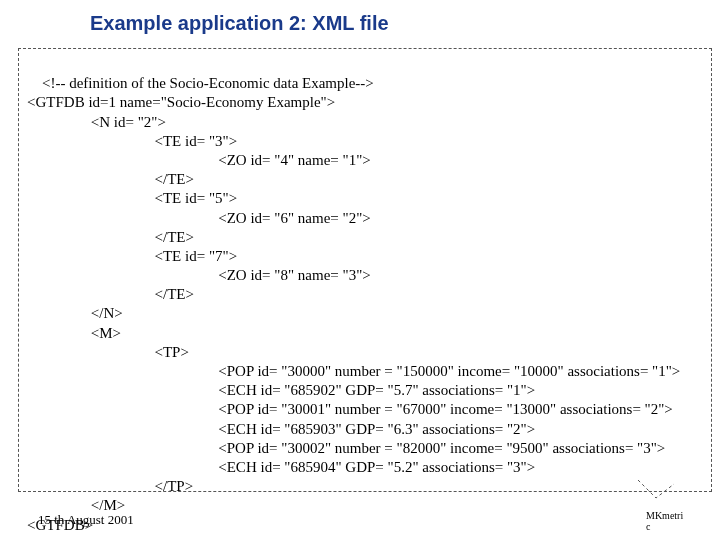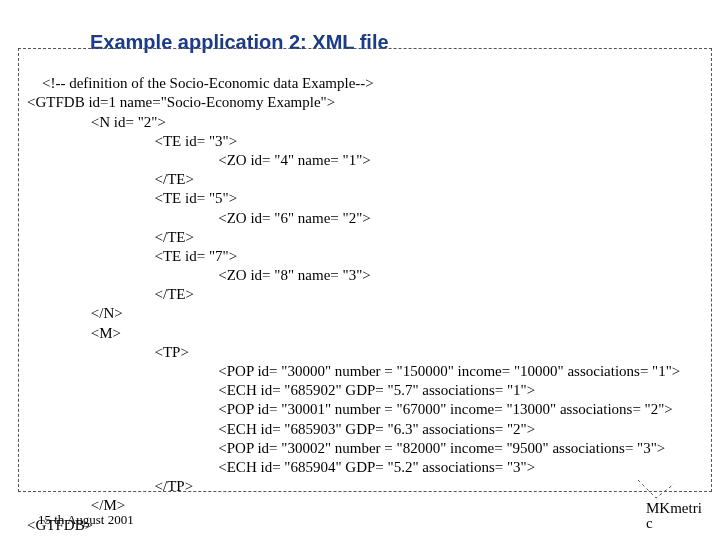--- a/index.html
+++ b/index.html
@@ -22,21 +22,20 @@
     top: 12px;
     left: 0;
     right: 0;
     text-align: center;
     font-family: Verdana, Geneva, sans-serif;
     font-weight: bold;
     color: #1a3a8a;
     font-size: 20px;
     padding-left: 90px;
     text-align: left;
-    margin-top: 19px;
   }
   .xmlbox {
     position: absolute;
     top: 48px;
     left: 18px;
     width: 676px;
     height: 430px;
     border: 1px dashed #555;
     padding: 6px 8px 6px 8px;
     font-size: 15px;
@@ -62,21 +61,21 @@
     left: 0;
     right: 0;
     text-align: center;
     bottom: 2px;
     font-size: 13px;
   }
   .foot-right {
     position: absolute;
     right: 14px;
     bottom: -2px;
-    font-size: 15px;
+    font-size: 10px;
     line-height: 1.05;
     text-align: left;
     width: 60px;
   }
   .callout-tail {
     position: absolute;
     right: 44px;
     bottom: 36px;
     width: 40px;
     height: 26px;

